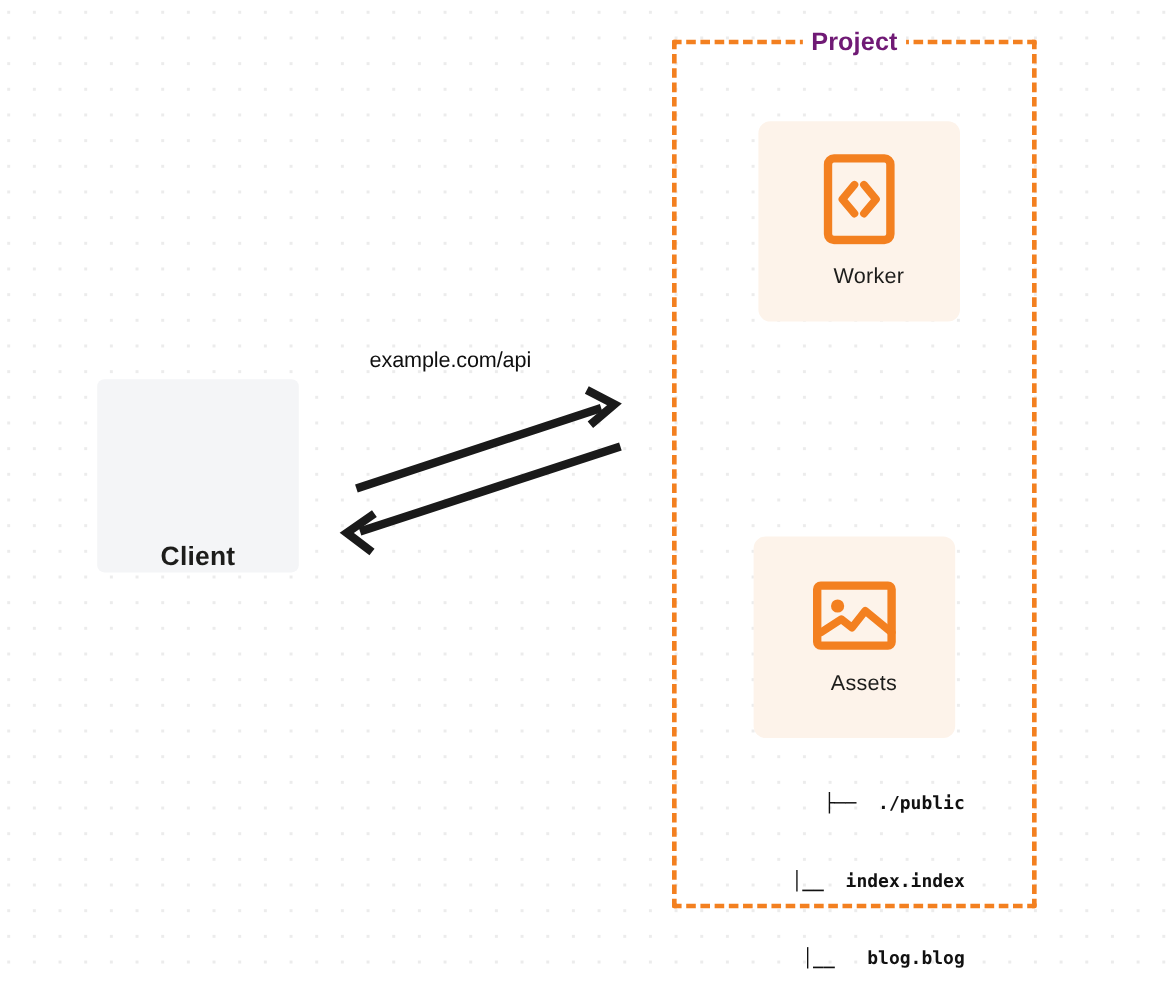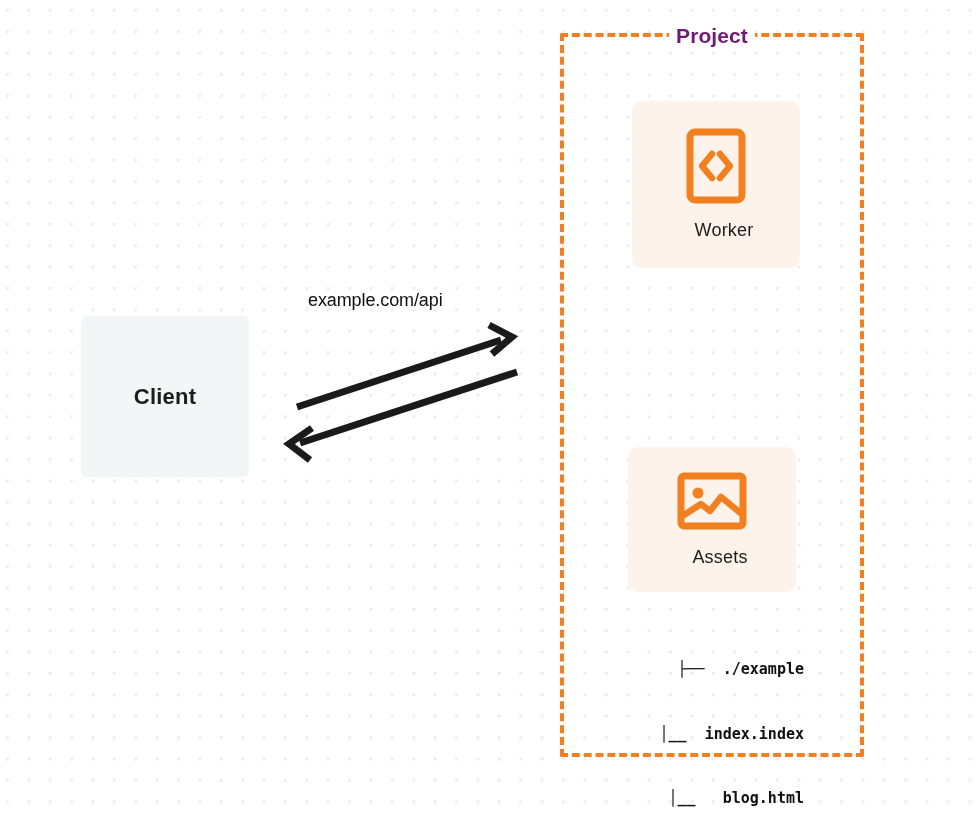--- a/index.html
+++ b/index.html
@@ -25,21 +25,21 @@
   
   #client-node {
     position: absolute;
     left: 81px;
     top: 316px;
     width: 168px;
     height: 161px;
     background: #f4f5f7;
     border-radius: 6px;
     display: flex;
-    align-items: center;
+    align-items: flex-end;
     justify-content: center;
   }
   #client-label {
     font-size: 22px;
     font-weight: 700;
     color: #1d1d1b;
     letter-spacing: 0.2px;
   }
 
   
@@ -99,21 +99,21 @@
     justify-content: center;
   }
   #worker-card {
     left: 632px;
     top: 101px;
     height: 167px;
   }
   #assets-card {
     left: 628px;
     top: 447px;
-    height: 145px;
+    height: 168px;
   }
   .service-icon {
     display: block;
     margin-bottom: 16px;
   }
   .service-label {
     font-size: 18px;
     font-weight: 400;
     color: #1d1d1b;
     letter-spacing: 0.2px;
@@ -178,19 +178,19 @@
   <div id="assets-card" class="service-card">
     <svg class="service-icon" width="70" height="60" viewBox="0 0 70 60" xmlns="http://www.w3.org/2000/svg">
       <rect x="4" y="5" width="62" height="50" rx="3" ry="3" fill="none" stroke="#f38020" stroke-width="7"></rect>
       <circle cx="21" cy="22" r="5.5" fill="#f38020"></circle>
       <polyline points="7,44 24,33 33,40 44,26 66,44" fill="none" stroke="#f38020" stroke-width="6.5" stroke-linecap="round" stroke-linejoin="round"></polyline>
     </svg>
     <span class="service-label">Assets</span>
   </div>
 
   <div id="file-tree">
-    <span class="tree-row">├──  ./example</span>
+    <span class="tree-row">├──  ./public</span>
     <span class="tree-row">│__  index.index</span>
-    <span class="tree-row">│__   blog.html</span>
+    <span class="tree-row">│__   blog.blog</span>
     
   </div>
 
 </div>
 
 </body></html>

